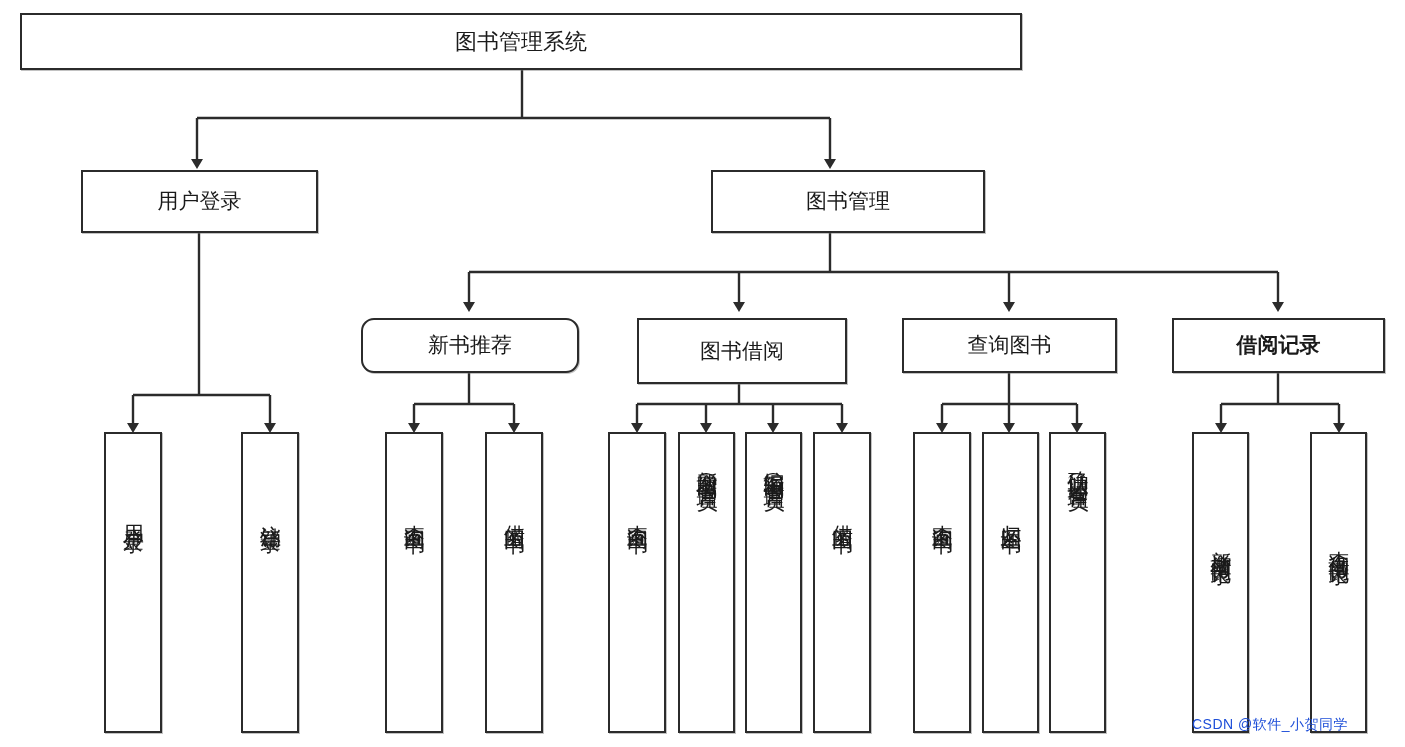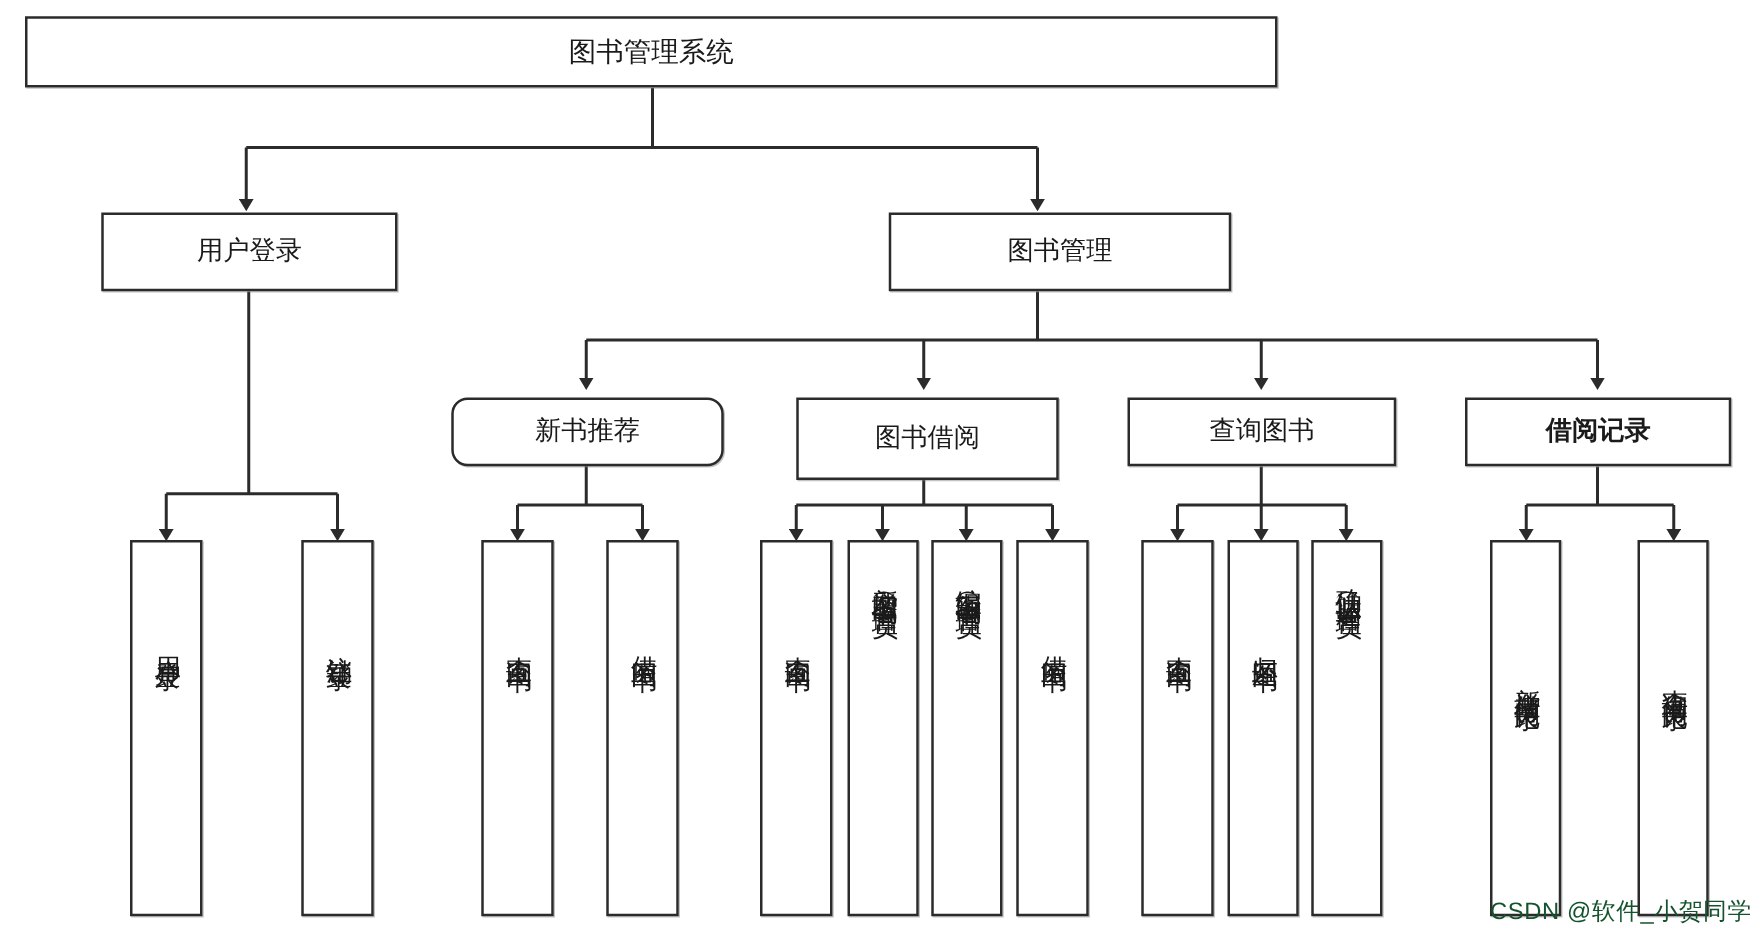--- a/index.html
+++ b/index.html
@@ -63,22 +63,22 @@
     margin-top: 70px;
   }
   .node-vertical.hi .label {
     margin-top: 16px;
   }
   .node-vertical.lo .label {
     margin-top: 96px;
   }
   .watermark {
     position: absolute;
-    font-size: 19px;
-    color: #14532d;
+    font-size: 14px;
+    color: #1d4ed8;
     white-space: nowrap;
     letter-spacing: 0.5px;
   }
 </style>
 </head>
 <body>
 
 <div id="canvas">
 
   <svg class="edges" viewBox="0 0 1405 747">

